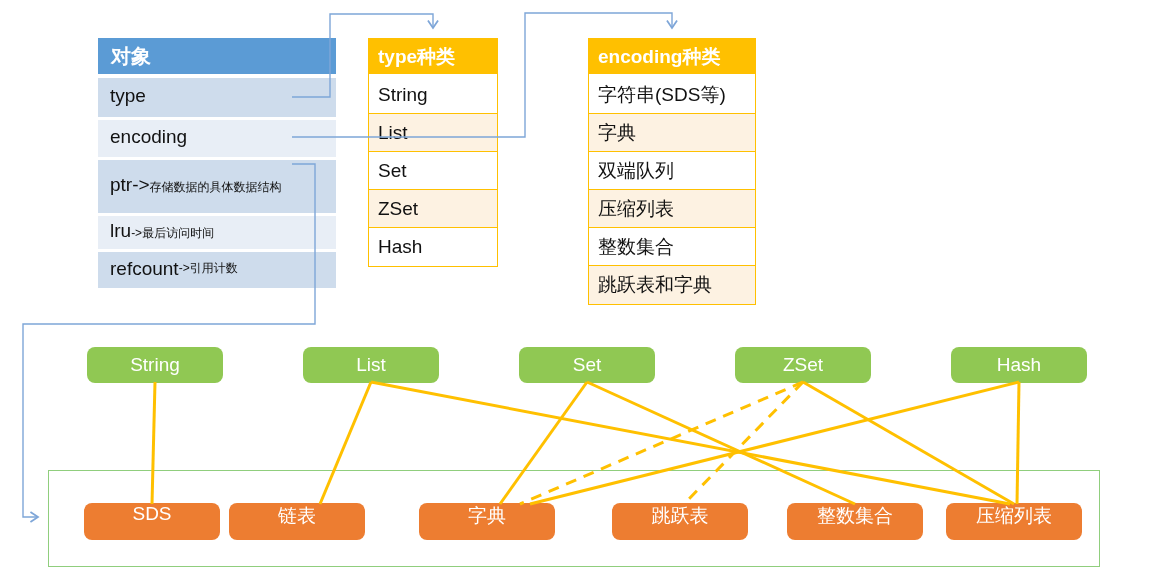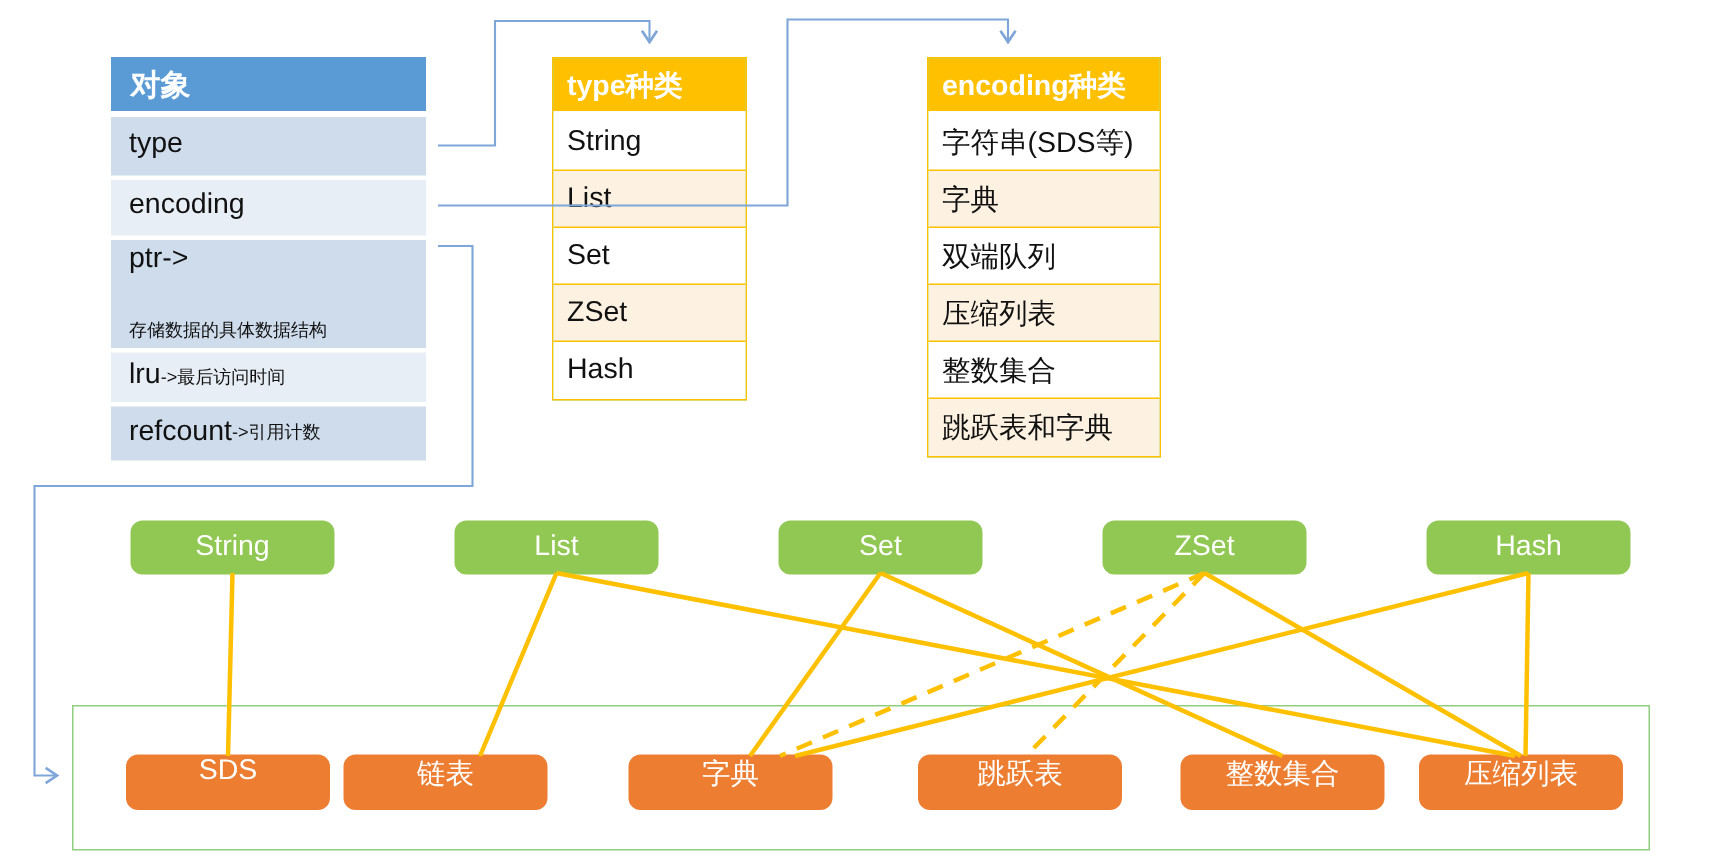--- a/index.html
+++ b/index.html
@@ -14,51 +14,51 @@
     --edge_orange:#FFC000;
     --connector_blue:#7EA6D8;
     --container_green:#90CE7D;
   }
   html,body{margin:0;padding:0;background:#fff;}
   #stage{
     position:relative;width:1149px;height:572px;background:#fff;overflow:hidden;
     font-family:"Liberation Sans","DejaVu Sans",sans-serif;
   }
   
-  .obj-table{position:absolute;left:74px;top:38px;width:210px;}
+  .obj-table{position:absolute;left:98px;top:38px;width:238px;}
   .obj-header{
     height:36px;background:var(--table_header_blue);color:#fff;
     font-size:20px;font-weight:bold;display:flex;align-items:center;
     padding-left:13px;box-sizing:border-box;margin-bottom:4px;
   }
   .orow{
     display:flex;flex-wrap:wrap;align-items:baseline;align-content:center;
     box-sizing:border-box;padding:2px 6px 4px 12px;color:#111;
   }
   .orow .main{font-size:19px;line-height:1.2;}
   .orow .note{font-size:12px;line-height:1.3;}
   .orow.dark{background:var(--row_blue_dark);}
   .orow.light{background:var(--row_blue_light);}
   
-  .otable{position:absolute;top:38px;border:1px solid var(--table_header_orange);box-sizing:border-box;background:#86efac;}
+  .otable{position:absolute;top:38px;border:1px solid var(--table_header_orange);box-sizing:border-box;background:#a21caf;}
   .otable .ohead{
     height:37px;background:var(--table_header_orange);color:#fff;
     font-size:19px;font-weight:bold;display:flex;align-items:center;
     padding-left:9px;box-sizing:border-box;border-bottom:2px solid #fff;
   }
   .otable .trow{
     height:38px;display:flex;align-items:center;padding-left:9px;
     box-sizing:border-box;font-size:19px;color:#111;
     border-bottom:1px solid var(--table_header_orange);
   }
   .otable .trow:last-child{border-bottom:none;}
   .otable .trow:nth-of-type(odd){background:var(--row_cream);}
   .otable .trow:nth-of-type(even){background:var(--row_white);}
   #type-table{left:368px;width:130px;}
-  #encoding-table{left:588px;width:156px;margin-left:30px;}
+  #encoding-table{left:588px;width:168px;}
   
   .gnode{
     position:absolute;top:347px;width:136px;height:36px;border-radius:8px;
     background:var(--type_node_green);color:#fff;font-size:19px;
     display:flex;align-items:center;justify-content:center;
   }
   .onode{
     position:absolute;top:503px;width:136px;height:37px;border-radius:8px;
     background:var(--encoding_node_orange);color:#fff;font-size:19px;
     display:flex;align-items:flex-start;justify-content:center;
@@ -79,21 +79,21 @@
   <div class="obj-table">
     <div class="obj-header">对象</div>
     <div class="orow dark" style="min-height:39px;margin-bottom:3px;">
       <span class="main">type</span>
         <span class="note"></span>
     </div>
     <div class="orow light" style="min-height:37px;margin-bottom:3px;">
       <span class="main">encoding</span>
         <span class="note"></span>
     </div>
-    <div class="orow dark" style="min-height:53px;margin-bottom:3px;gap:28px;">
+    <div class="orow dark" style="min-height:53px;margin-bottom:3px;">
       <span class="main">ptr-&gt;</span>
         <span class="note">存储数据的具体数据结构</span>
     </div>
     <div class="orow light" style="min-height:33px;margin-bottom:3px;">
       <span class="main">lru</span>
         <span class="note">-&gt;最后访问时间</span>
     </div>
     <div class="orow dark" style="min-height:36px;align-items:center;">
       <span class="main">refcount</span>
         <span class="note">-&gt;引用计数</span>

